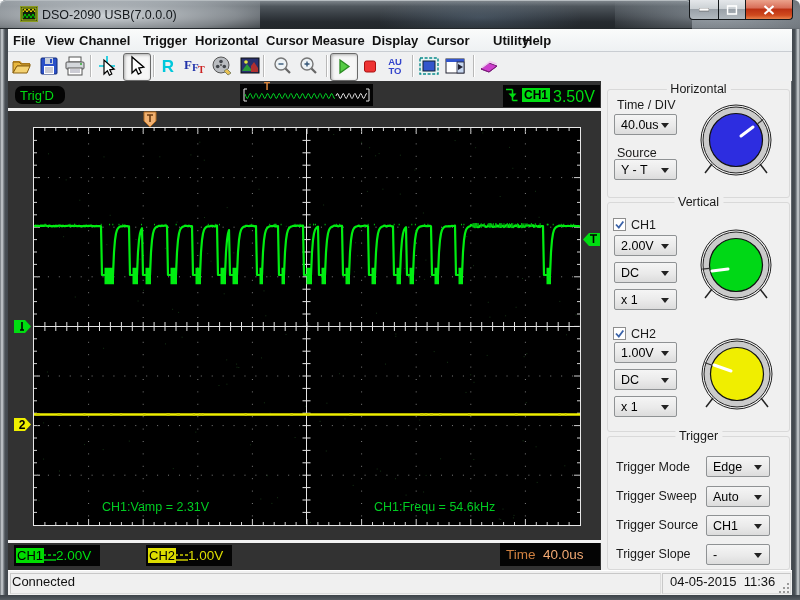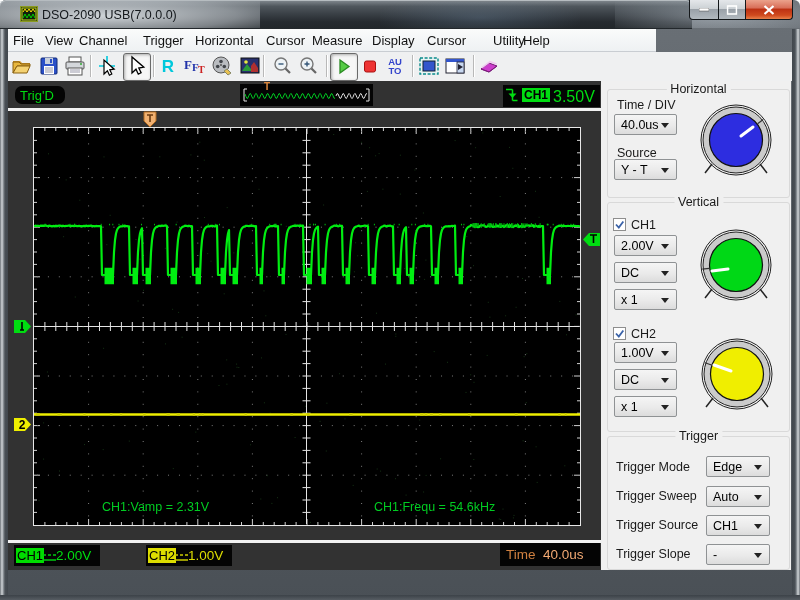--- a/index.html
+++ b/index.html
@@ -15,22 +15,22 @@
  background:radial-gradient(ellipse 75% 95% at 55% 55%,rgba(195,205,214,.5),rgba(195,205,214,0) 95%);}
 #title{position:absolute;left:42px;top:8px;color:#14181c;font-size:12.5px;}
 #capbtns{position:absolute;left:689px;top:0;width:103px;height:20px;}
 .cap{position:absolute;top:0;height:19px;border:1px solid #14171a;border-top:none;
  background:linear-gradient(#e4e7ea 0%,#ccd1d5 45%,#9aa1a8 50%,#b2b9bf 100%);}
 .cap svg{position:absolute;left:50%;top:50%;transform:translate(-50%,-50%)}
 #bmin{left:0;width:28px;border-radius:0 0 0 4px;}
 #bmax{left:29px;width:26px;}
 #bclose{left:56px;width:46px;border-radius:0 0 4px 0;
  background:linear-gradient(#eba28c 0%,#d9705a 40%,#bd3214 50%,#d04a1e 80%,#e8804a 100%);}
-#menubar{position:absolute;left:8px;top:29px;width:648px;height:22px;
- background:linear-gradient(#fafbfb,#eef1f3);border-bottom:1px solid #c9cdd2;}
+#menubar{position:absolute;left:8px;top:29px;width:784px;height:22px;
+ background:linear-gradient(#fafbfb,#eef1f3);border-bottom:1px solid #c9cdd2;font-weight:bold;}
 #menubar span{position:absolute;top:4px;font-size:13px;color:#111;}
 #toolbar{position:absolute;left:8px;top:52px;width:784px;height:29px;
  background:#eff0f1;}
 #toolbar svg{position:absolute;}
 .tsep{position:absolute;top:3px;width:1px;height:22px;background:#b8b8b8;
  box-shadow:1px 0 0 #fff;}
 .pressed{position:absolute;width:26px;height:26px;top:1px;border:1px solid #6a6a6a;
  border-radius:3px;background:#f6f6f6;box-shadow:inset 1px 1px 3px rgba(0,0,0,.3);}
 #darkzone{position:absolute;left:8px;top:81px;width:593px;height:489px;background:#323232;}
 #whiteline1{position:absolute;left:0;top:27px;width:593px;height:3px;background:#f2f2f2;}
@@ -359,18 +359,34 @@
     </svg>
     <svg width="76" height="86" style="position:absolute;left:699px;top:336px">
       <line x1="14" y1="62" x2="7" y2="71" stroke="#222" stroke-width="1.5"></line>
       <line x1="62" y1="62" x2="69" y2="71" stroke="#222" stroke-width="1.5"></line>
       <circle cx="38" cy="38" r="35" fill="none" stroke="#222" stroke-width="1"></circle>
       <circle cx="38" cy="38" r="33" fill="#cbcbcb" stroke="#222" stroke-width="1"></circle>
       <circle cx="38" cy="38" r="26.5" fill="#f0ee00" stroke="#111" stroke-width="1.2"></circle>
       <line x1="12.5" y1="29.0" x2="5.9" y2="26.7" stroke="#333" stroke-width="1.2"></line>
       <line x1="32" y1="35" x2="15" y2="29" stroke="#fff" stroke-width="3" stroke-linecap="round"></line>
     </svg>
+    <div id="statusbar">
+<div class="spanel" style="left:2px;width:649px"></div>
+<div class="spanel" style="left:654px;width:127px"></div>
+<div class="txt" style="left:4px">Connected</div>
+<div class="txt" style="left:662px">04-05-2015&nbsp; 11:36</div>
+<svg id="grip" width="13" height="13">
+        <g fill="#9a9a9a">
+          <rect x="9" y="9" width="2" height="2"></rect>
+          <rect x="5" y="9" width="2" height="2"></rect>
+          <rect x="1" y="9" width="2" height="2"></rect>
+          <rect x="9" y="5" width="2" height="2"></rect>
+          <rect x="5" y="5" width="2" height="2"></rect>
+          <rect x="9" y="1" width="2" height="2"></rect>
+        </g>
+      </svg>
+</div>
 <div style="position:absolute;left:0;top:29px;width:8px;height:566px;
  background:linear-gradient(90deg,#6a7076 0px,#d4d8db 2px,#9aa0a5 3px,#4a5056 5px,#41474d 8px)"></div>
 <div style="position:absolute;left:792px;top:29px;width:8px;height:566px;
  background:linear-gradient(90deg,#41474d 0px,#4a5056 3px,#9aa0a5 5px,#d4d8db 6px,#6a7076 8px)"></div>
 <div style="position:absolute;left:0;top:595px;width:800px;height:5px;
  background:linear-gradient(#3c4248,#565c62)"></div>
 </div>
 </body></html>

